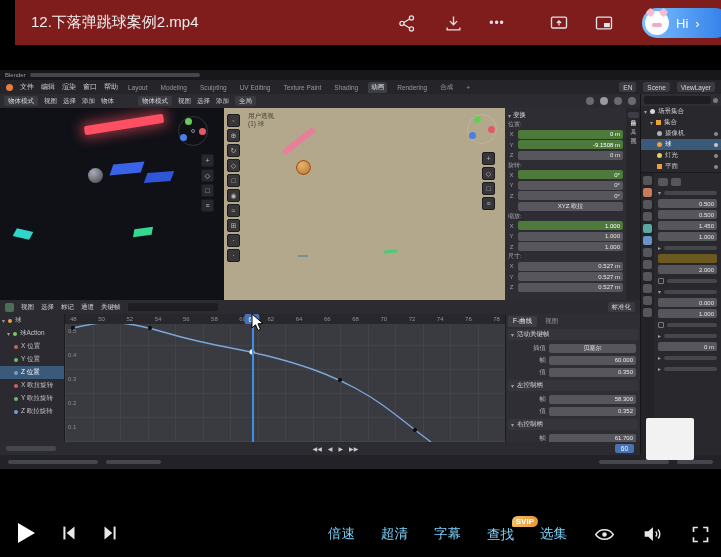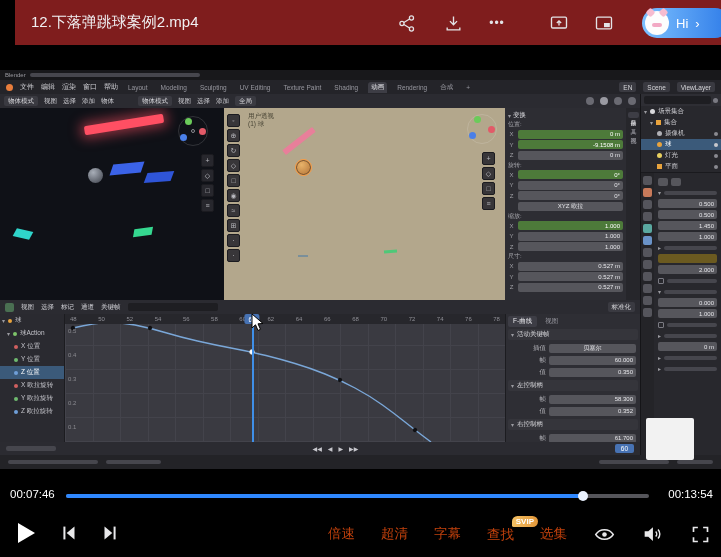--- a/index.html
+++ b/index.html
@@ -81,21 +81,21 @@
 
 #progress-row{left:0;top:486px;width:721px;height:20px}
 .time{font-size:11.5px;color:#fff}
 #progress-track{left:66px;right:72px;top:8px;height:4px;background:#55555a;border-radius:2px}
 #progress-fill{left:0;top:0;height:4px;background:#2f88ff;border-radius:2px}
 #progress-knob{top:-3px;width:10px;height:10px;border-radius:50%;background:#eaf2ff;transform:translateX(-50%)}
 #controls{left:0;top:511px;width:721px;height:46px}
 #play-btn{left:18px;top:12px;width:0;height:0;border-left:17px solid #fff;border-top:10px solid transparent;border-bottom:10px solid transparent}
 .cico{width:22px;height:22px;display:flex;align-items:center;justify-content:center}
 #ctrl-right{right:10px;top:0;height:46px;display:flex;align-items:center;gap:26px}
-.clabel{font-size:13.5px;color:#c2410c}
+.clabel{font-size:13.5px;color:#7dd3fc}
 #find-wrap{position:relative}
 #svip-badge{position:absolute;top:-9px;right:-24px;background:linear-gradient(90deg,#f3c064,#e2973a);color:#fff;font-size:8px;font-weight:bold;padding:1px 4px;border-radius:6px 6px 6px 2px}
 </style>
 </head>
 <body>
 
 <div id="stage">
 
   <div class="abs" id="topbar">
     <span class="abs" id="vid-title">12.下落弹跳球案例2.mp4</span>
@@ -581,28 +581,20 @@
       <span class="bar" style="width:36px;height:4px"></span>
     </div>
 
     <div class="abs" style="left:646px;top:348px;width:48px;height:42px;background:#f2f2f2;border-radius:2px"></div>
   </div>
 
   <svg class="abs" style="left:251px;top:313px" width="13" height="19" viewBox="0 0 13 19">
     <polygon points="1,1 1,15 4.5,11.8 7,17.5 9.5,16.3 7,10.8 12,10.5" fill="#fff" stroke="#000" stroke-width="1"></polygon>
   </svg>
 
-  <div class="abs" id="progress-row">
-    <span class="abs time" style="left:10px;top:2px">00:07:46</span>
-    <div class="abs" id="progress-track">
-      <div class="abs" id="progress-fill" style="width: 88.6%;"></div>
-      <div class="abs" id="progress-knob" style="left: 88.6%;"></div>
-    </div>
-    <span class="abs time" style="right:8px;top:2px">00:13:54</span>
-  </div>
 
   <div class="abs" id="controls">
     <div class="abs" id="play-btn"></div>
     <span class="abs cico" style="left:58px;top:11px">
       <svg width="22" height="22" viewBox="0 0 24 24">
           <path d="M7 5v14" stroke="#e8e8ea" stroke-width="2.2"></path>
           <path d="M18 5L9.5 12l8.5 7z" fill="#e8e8ea"></path>
         </svg>
     </span>
     <span class="abs cico" style="left:99px;top:11px">

